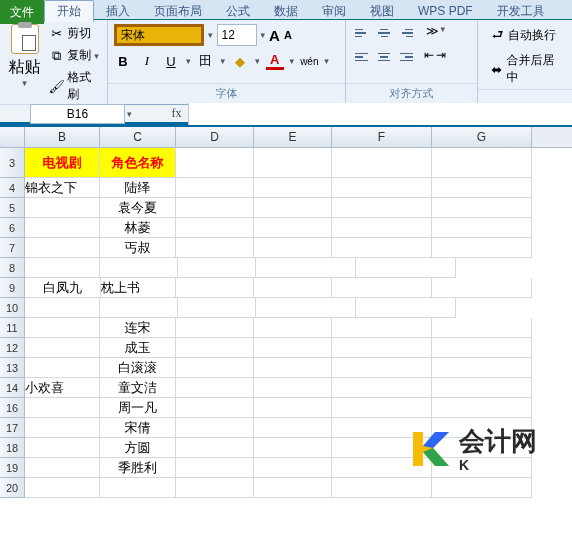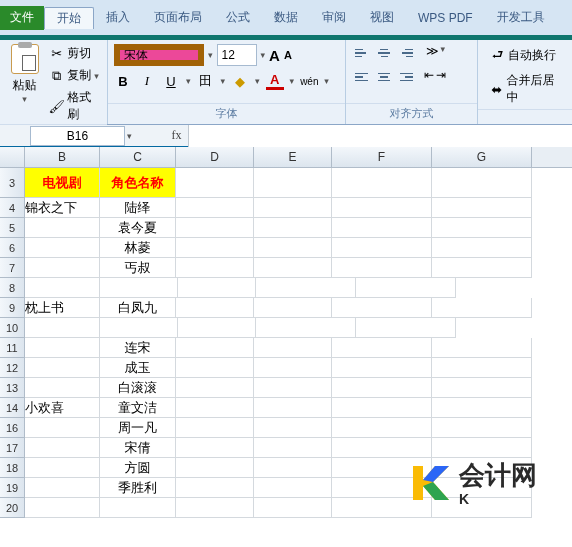--- a/index.html
+++ b/index.html
@@ -1,56 +1,56 @@
 <!DOCTYPE html>
 <html><head>
 <meta charset="utf-8">
 <style>
 * { box-sizing: border-box; margin: 0; padding: 0; }
 body { font-family: "Microsoft YaHei", SimSun, sans-serif; font-size: 12px; background: #fff; overflow: hidden; width: 572px; height: 547px; }
 
 
-.tabs { display: flex; background: #d6e5f3; height: 40px; align-items: center; border-bottom: 5px solid #0f766e; }
+.tabs { display: flex; background: #d6e5f3; height: 20px; align-items: flex-start; border-bottom: 1px solid #0f766e; }
 .tab-file { background: #2a8a2a; color: #fff; padding: 3px 10px; font-size: 12px; height: 24px; display:flex;align-items:center; }
 .tab { padding: 3px 12px; font-size: 12px; color: #3b5a82; height: 22px; display:flex;align-items:center; }
 .tab.active { background: #f2f7fb; border: 1px solid #8ba6c7; border-bottom: none; border-radius: 2px 2px 0 0; }
 
 
 .ribbon { background: #eaf1f9; border-bottom: 1px solid #8ba6c7; display:flex; height: 85px; }
 .group { border-right: 1px solid #b8cde3; display:flex; flex-direction:column; }
 .group-body { flex: 1; display:flex; padding: 4px 6px 0; align-items:flex-start; }
 .group-label { text-align:center; font-size:11px; color:#5a7aa0; padding: 2px 0 3px; border-top:1px solid #d0dded; }
 
 .paste-btn { display:flex; flex-direction:column; align-items:center; width:40px; }
 .paste-icon { width:28px; height:30px; background:#fff; border:1px solid #c99b4f; border-radius:3px; position:relative; }
 .paste-icon:before { content:""; position:absolute; top:-3px; left:6px; width:14px; height:6px; background:#aaa; border-radius:2px; }
 .paste-icon:after { content:""; position:absolute; bottom:2px; right:2px; width:12px; height:14px; background:#fff; border:1px solid #666; }
 
 .clip-right { display:flex; flex-direction:column; gap:3px; margin-left:4px; }
 .ritem { display:flex; align-items:center; gap:3px; font-size:12px; padding:1px 2px; }
 .ic { width:15px; height:15px; display:flex;align-items:center;justify-content:center; font-size:13px; }
 
 .font-top { display:flex; align-items:center; gap:4px; margin-bottom:6px; }
-.fontname { width:90px; height:22px; border:6px solid #a16207; background:#ec4899; padding:2px 4px; font-size:12px; }
+.fontname { width:90px; height:22px; border:3px solid #a16207; background:#eab308; padding:2px 4px; font-size:12px; }
 .fontsize { width:40px; height:22px; border:1px solid #a6bad0; background:#fff; padding:2px 4px; font-size:12px; text-align:left; }
 .aa { font-weight:bold; }
 .font-bot { display:flex; gap:6px; align-items:center; }
 .fbtn { width:18px; text-align:center; font-size:13px; }
 .b { font-weight:bold; } .i { font-style:italic; font-family:serif; } .u { text-decoration:underline; }
 .dd { font-size:9px; color:#555; }
 
 .align-top { display:flex; gap:2px; margin-bottom:6px; }
 .abtn { width:20px; height:18px; border:1px solid transparent; display:flex; flex-direction:column; justify-content:center; gap:2px; padding:2px; }
 .aln { height:1.5px; background:#4a6a8a; }
 .align-bot { display:flex; gap:2px; }
 
 .wrap-right { display:flex; flex-direction:column; gap:6px; padding:2px 4px; }
 
 
-.fxbar { display:flex; height:22px; border-bottom:1px solid #0369a1; background:#eef3f8; align-items:center; }
+.fxbar { display:flex; height:22px; border-bottom:5px solid #0369a1; background:#eef3f8; align-items:center; }
 .namebox { width:95px; border:1px solid #a6bad0; background:#fff; margin-left:30px; padding:2px 10px; font-size:12px; text-align:center; }
 .fx { margin-left:40px; font-family:serif; color:#444; }
 .fxline { border-left:1px solid #c0c8d0; height:22px; margin-left:6px; flex:1; background:#fff; }
 
 
 .grid-wrap { position:relative; }
 .colhdr { display:flex; background:#e8eef4; border-bottom:1px solid #b0bcc9; }
 .corner { width:25px; height:20px; border-right:1px solid #b0bcc9; background:linear-gradient(#f3f7fb,#dce5ee); }
 .ch { height:20px; text-align:center; font-size:12px; line-height:20px; border-right:1px solid #b0bcc9; color:#333; background:linear-gradient(#f3f7fb,#dce5ee); }
 .ch.cB { width:75px; } .ch.cC { width:76px; } .ch.cD { width:78px; } .ch.cE { width:78px; } .ch.cF { width:100px; } .ch.cG { width:100px; }
@@ -58,21 +58,21 @@
 .rows { }
 .row { display:flex; height:20px; }
 .rh { width:25px; text-align:center; font-size:11px; line-height:20px; border-right:1px solid #b0bcc9; border-bottom:1px solid #b0bcc9; background:linear-gradient(90deg,#f3f7fb,#dce5ee); color:#333; }
 .cell { border-right:1px solid #d4d9de; border-bottom:1px solid #d4d9de; font-size:13px; line-height:20px; overflow:hidden; white-space:nowrap; font-family:SimSun,serif; }
 .cell.cB { width:75px; } .cell.cC { width:76px; } .cell.cD { width:78px; } .cell.cE { width:78px; } .cell.cF { width:100px; } .cell.cG { width:100px; }
 .cell.center { text-align:center; }
 .cell.hdr { background:#ffff00; color:#ff0000; font-weight:bold; text-align:center; }
 .row.h3 { height:30px; } .row.h3 .cell { line-height:30px; } .row.h3 .rh { line-height:30px; }
 
 
-.wm { position:absolute; bottom:11px; right:35px; display:flex; align-items:center; gap:8px; font-size:26px; font-weight:bold; color:#2a2a2a; }
+.wm { position:absolute; bottom:25px; right:35px; display:flex; align-items:center; gap:8px; font-size:26px; font-weight:bold; color:#2a2a2a; }
 .wm-k { width:42px; height:42px; position:relative; }
 .wm-k svg { width:42px; height:42px; }
 .wm-sub { font-size:14px; color:#2a2a2a; font-weight:bold; margin-top:-2px; }
 </style>
 </head>
 <body>
 
 <div class="tabs">
   <div class="tab-file">文件</div>
   <div class="tab active">开始</div>
@@ -85,21 +85,21 @@
   <div class="tab">WPS PDF</div>
   <div class="tab">开发工具</div>
 </div>
 
 <div class="ribbon">
 
   <div class="group" style="width:108px;">
     <div class="group-body">
       <div class="paste-btn">
         <div class="paste-icon"></div>
-        <div style="font-size:12px;margin-top:3px;">粘贴</div>
+        <div style="font-size:16px;margin-top:3px;">粘贴</div>
         <div class="dd">▾</div>
       </div>
       <div class="clip-right">
         <div class="ritem">
             <span class="ic">✂</span>
             <span>剪切</span>
           </div>
         <div class="ritem">
             <span class="ic">⧉</span>
             <span>复制</span>
@@ -269,22 +269,22 @@
       <div class="row">
         <div class="rh">8</div>
         <div class="cell cB"></div>
         <div class="cell cD"></div>
         <div class="cell cE"></div>
         <div class="cell cF"></div>
         <div class="cell cG"></div>
       </div>
       <div class="row">
         <div class="rh">9</div>
+        <div class="cell cC center">白凤九</div>
         <div class="cell cB">枕上书</div>
-        <div class="cell cC center">白凤九</div>
         <div class="cell cD"></div>
         <div class="cell cE"></div>
         <div class="cell cF"></div>
         <div class="cell cG"></div>
       </div>
       <div class="row">
         <div class="rh">10</div>
         <div class="cell cB"></div>
         <div class="cell cD"></div>
         <div class="cell cE"></div>

